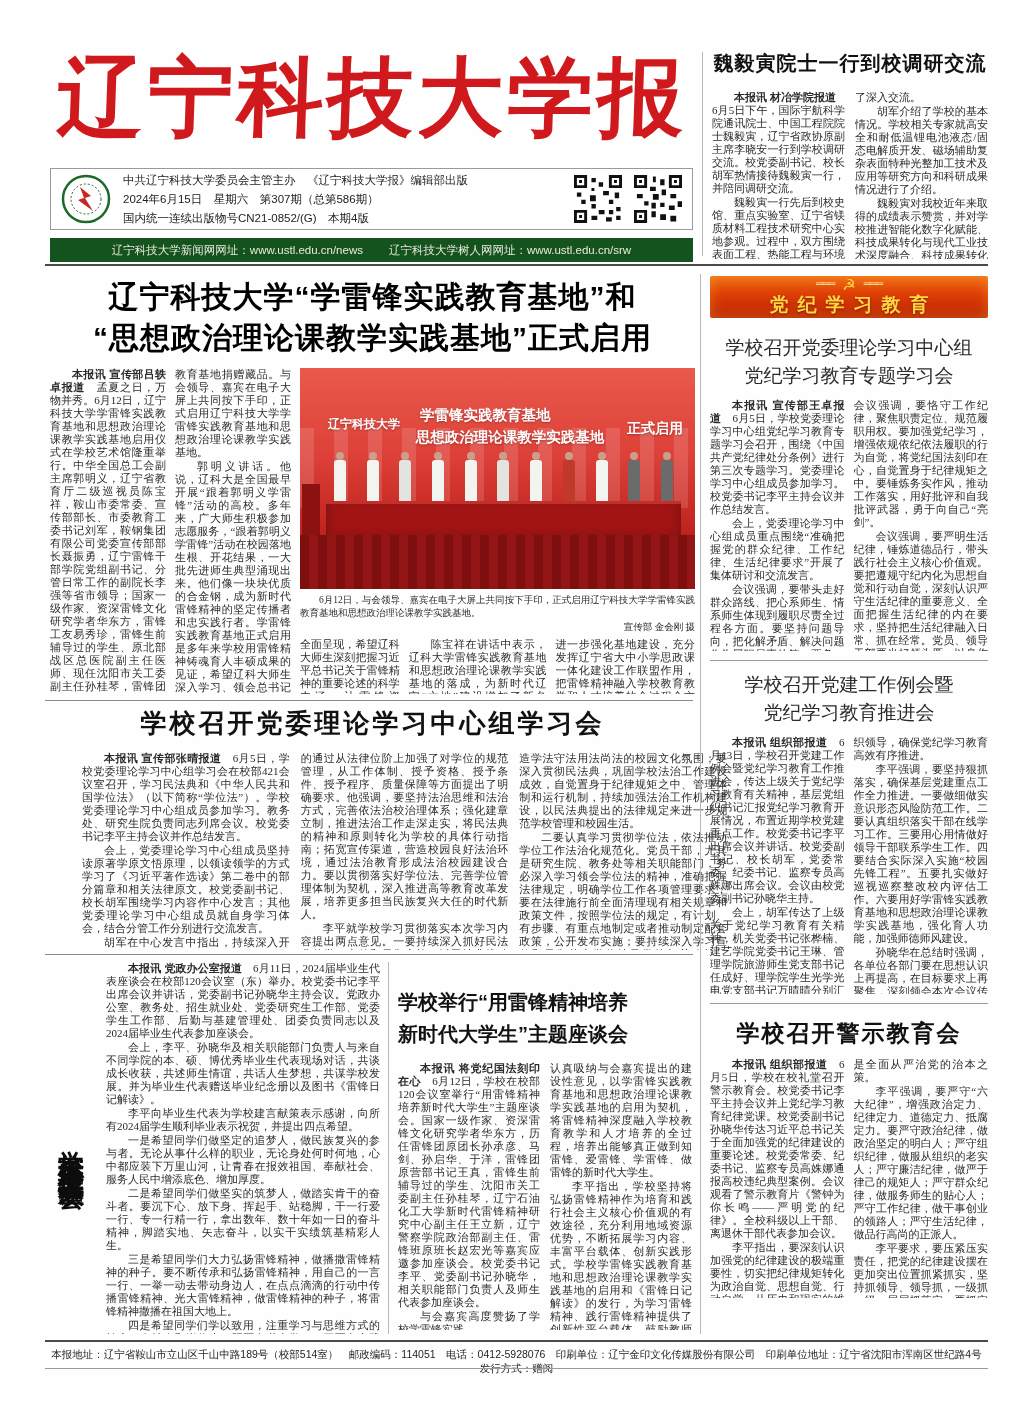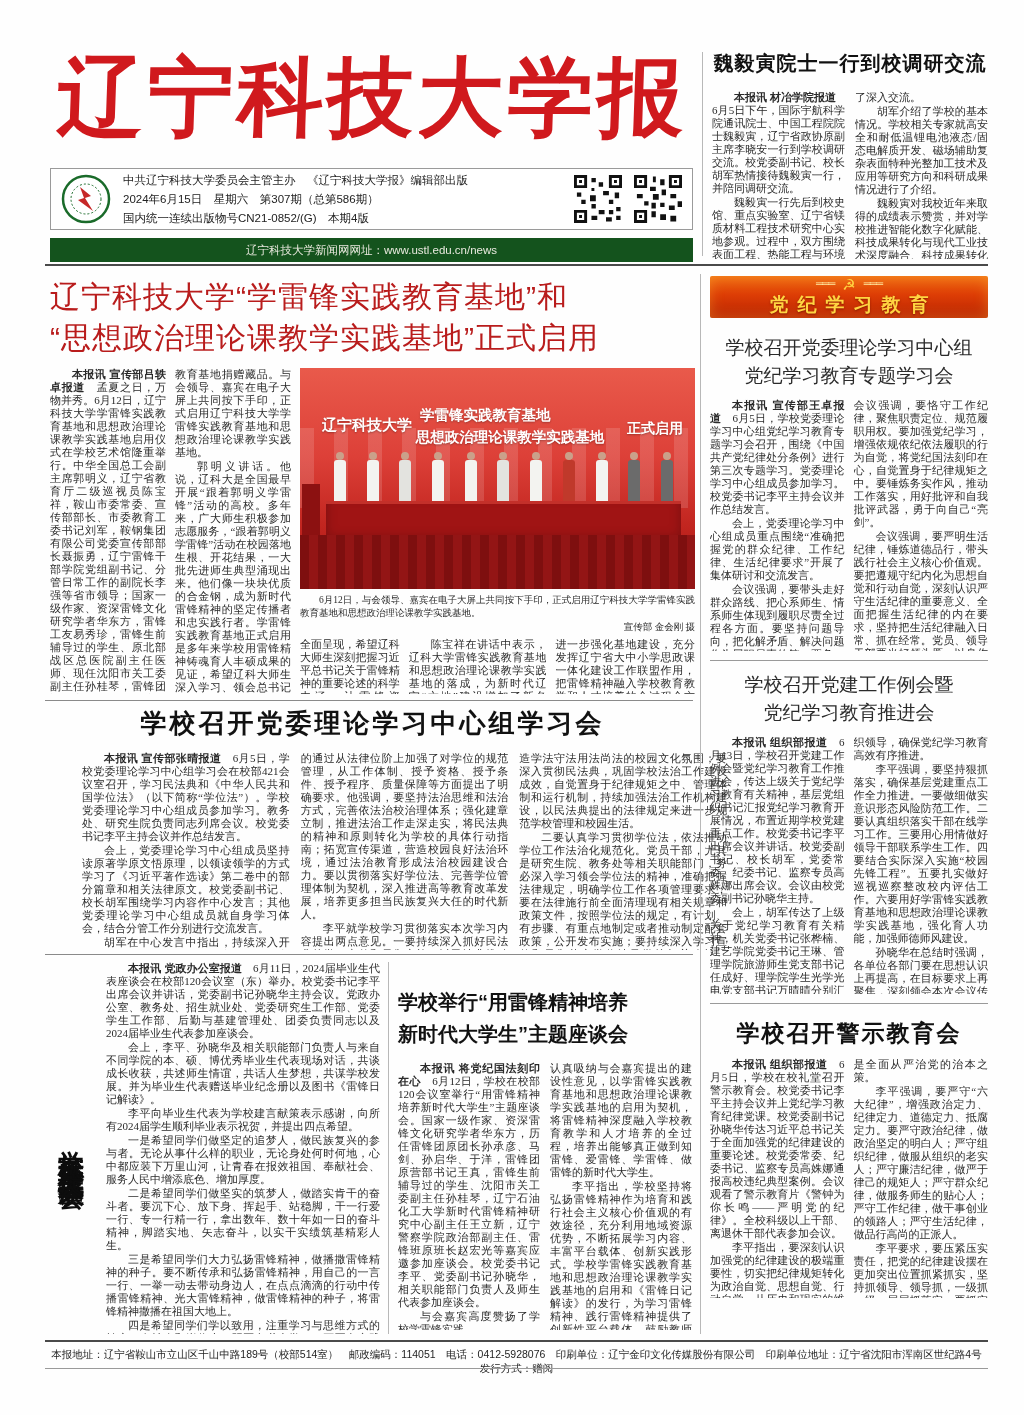--- a/index.html
+++ b/index.html
@@ -26,31 +26,31 @@
   .cont p:first-child{text-indent:0;}
   .col b{font-family:"Liberation Sans",sans-serif;font-weight:bold;}
 
   
   .visit{position:absolute;left:712px;top:50px;width:276px;height:208px;}
   .visit h2{font-size:20px;text-align:center;font-weight:900;letter-spacing:1px;}
   .visit .cols{display:flex;gap:10px;margin-top:14px;height:168px;}
   .visit .col{width:133px;height:100%;}
 
   
-  .lead-h{position:absolute;left:50px;top:276px;width:645px;text-align:left;
-      font-size:30px;line-height:41px;font-weight:400;letter-spacing:1px;
-      font-family:"Liberation Sans","DejaVu Sans",sans-serif;color:#b91c1c;}
+  .lead-h{position:absolute;left:50px;top:276px;width:645px;text-align:center;
+      font-size:30px;line-height:41px;font-weight:700;letter-spacing:1px;
+      font-family:"Liberation Sans","DejaVu Sans",sans-serif;color:#000000;}
   .lead-body{position:absolute;left:50px;top:368px;width:645px;height:326px;display:flex;gap:9px;}
   .lead-body>.col{width:116px;height:100%;}
   .lead-right{width:395px;display:flex;flex-direction:column;}
   .photo{position:relative;height:230px;overflow:hidden;
       background:linear-gradient(180deg,#e95a4b 0%,#dd4038 40%,#c1251f 72%,#a31616 100%);}
   .photo::before{content:"";position:absolute;left:0;top:60px;right:0;height:80px;opacity:.25;
       background:repeating-linear-gradient(90deg,rgba(255,255,255,.55) 0 14px,rgba(255,255,255,0) 14px 34px);}
-  .ph-univ{position:absolute;left:22px;top:48px;color:#fff;font-weight:bold;font-size:15px;
+  .ph-univ{position:absolute;left:28px;top:48px;color:#fff;font-weight:bold;font-size:12px;
       font-family:"Liberation Sans",sans-serif;text-shadow:0 1px 2px rgba(0,0,0,.3);}
   .ph-t1{position:absolute;left:120px;top:38px;width:200px;color:#fff;font-weight:bold;
       font-size:14.5px;font-family:"Liberation Sans",sans-serif;text-shadow:0 1px 2px rgba(0,0,0,.3);}
   .ph-t2{position:absolute;left:90px;top:60px;width:240px;text-align:center;color:#fff;font-weight:bold;
       font-size:14.5px;font-family:"Liberation Sans",sans-serif;text-shadow:0 1px 2px rgba(0,0,0,.3);}
   .ph-launch{position:absolute;right:12px;top:52px;color:#fff;font-weight:bold;font-size:14px;
       font-family:"Liberation Sans",sans-serif;text-shadow:0 1px 2px rgba(0,0,0,.3);}
   .people{position:absolute;left:34px;right:22px;top:92px;display:flex;justify-content:space-between;}
   .people i{width:12px;height:42px;background:#f3f3f0;border-radius:3px 3px 0 0;position:relative;}
   .people i::before{content:"";position:absolute;top:-8px;left:2px;width:8px;height:8px;border-radius:50%;background:#caa08a;}
@@ -146,20 +146,21 @@
     <svg class="qr" width="48" height="48" viewBox="0 0 33 33">
       <rect width="33" height="33" fill="#fff"></rect>
       <path fill="#111" d="M0 0h9v9H0zM24 0h9v9h-9zM0 24h9v9H0z"></path>
       <path fill="#fff" d="M2 2h5v5H2zM26 2h5v5h-5zM2 26h5v5H2z"></path>
       <path fill="#111" d="M3.5 3.5h2v2h-2zM27.5 3.5h2v2h-2zM3.5 27.5h2v2h-2zM13 1h2v4h-2zM18 3h3v4h-3zM11 8h4v3h-4zM19 10h3v4h-3zM2 13h4v3H2zM7 18h3v3H7zM25 13h4v3h-4zM30 18h3v4h-3zM13 13h4v4h-4zM12 19h3v4h-3zM18 19h3v3h-3zM24 21h4v3h-4zM12 25h3v4h-3zM18 27h4v4h-4zM25 28h4v4h-4z"></path>
     </svg>
   </div>
 
   <div class="url-bar">
     <span>辽宁科技大学新闻网网址：www.ustl.edu.cn/news</span>
+    <span>辽宁科技大学树人网网址：www.ustl.edu.cn/srw</span>
   </div>
 
   <div class="vdiv vdiv-top"></div>
   <div class="header-rule"></div>
 
   <section class="visit">
     <h2>魏毅寅院士一行到校调研交流</h2>
     <div class="cols">
       <div class="col">
           <p><b>本报讯 材冶学院报道</b>　6月5日下午，国际宇航科学院通讯院士、中国工程院院士魏毅寅，辽宁省政协原副主席李晓安一行到学校调研交流。校党委副书记、校长胡军热情接待魏毅寅一行，并陪同调研交流。</p>

